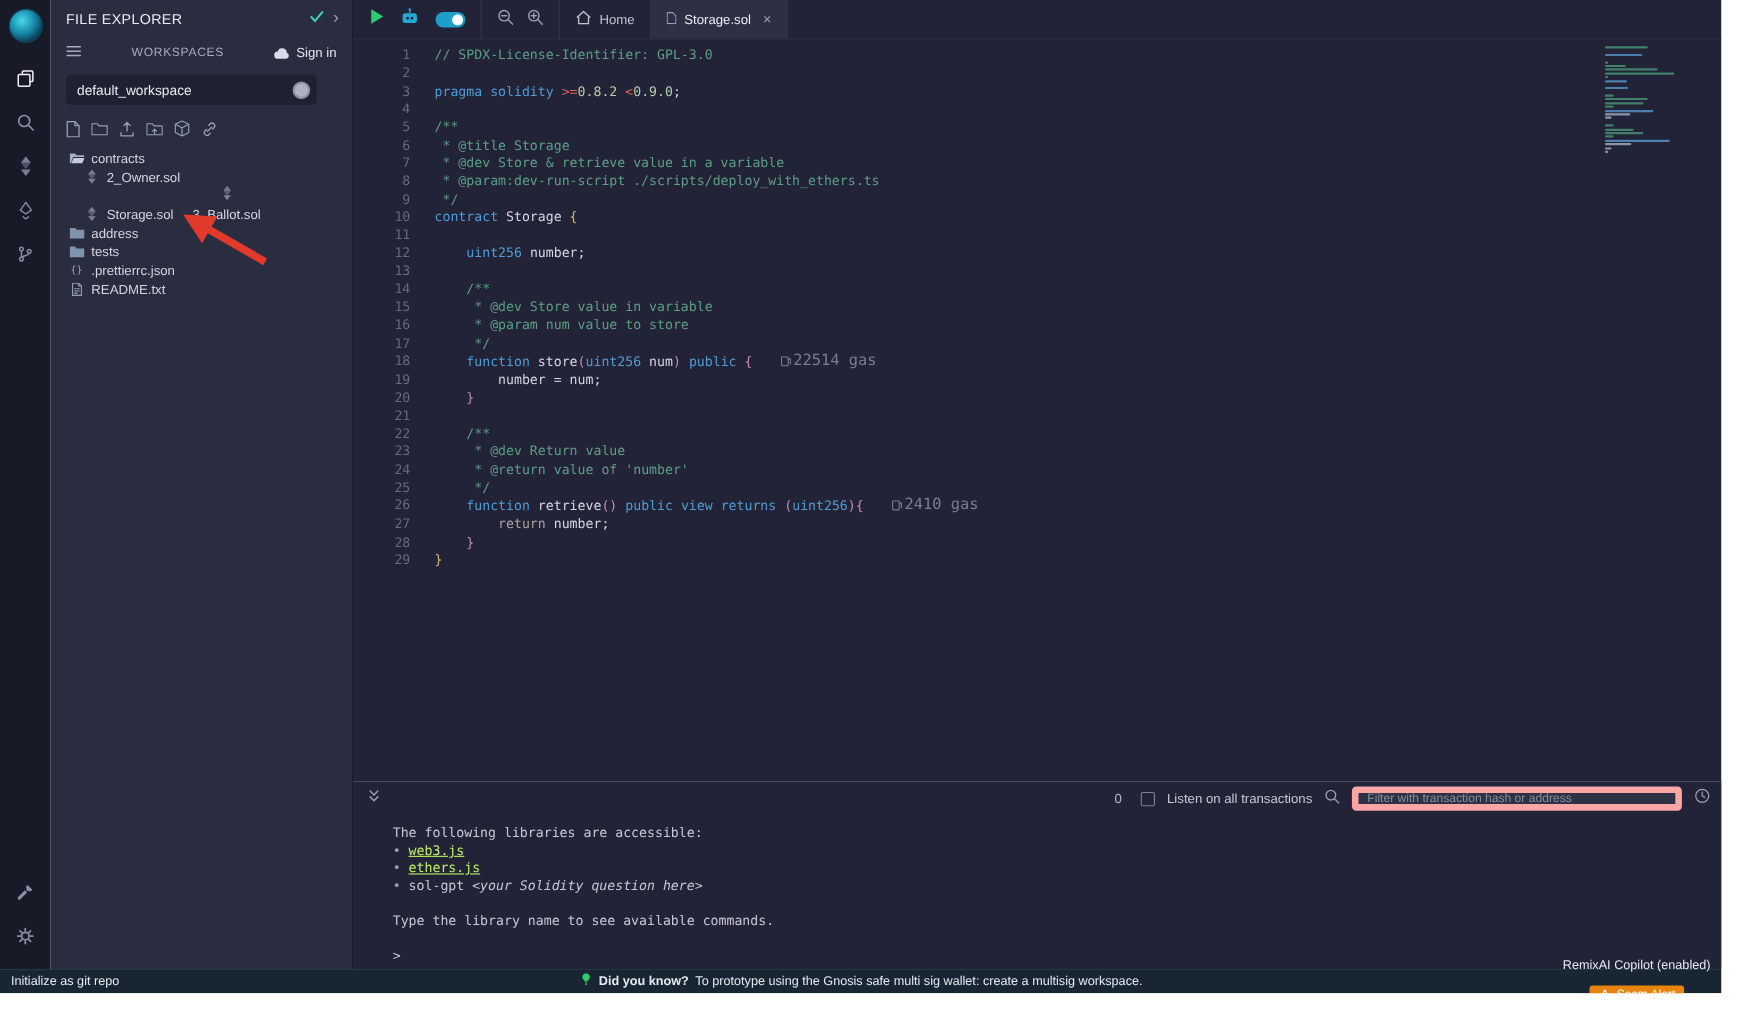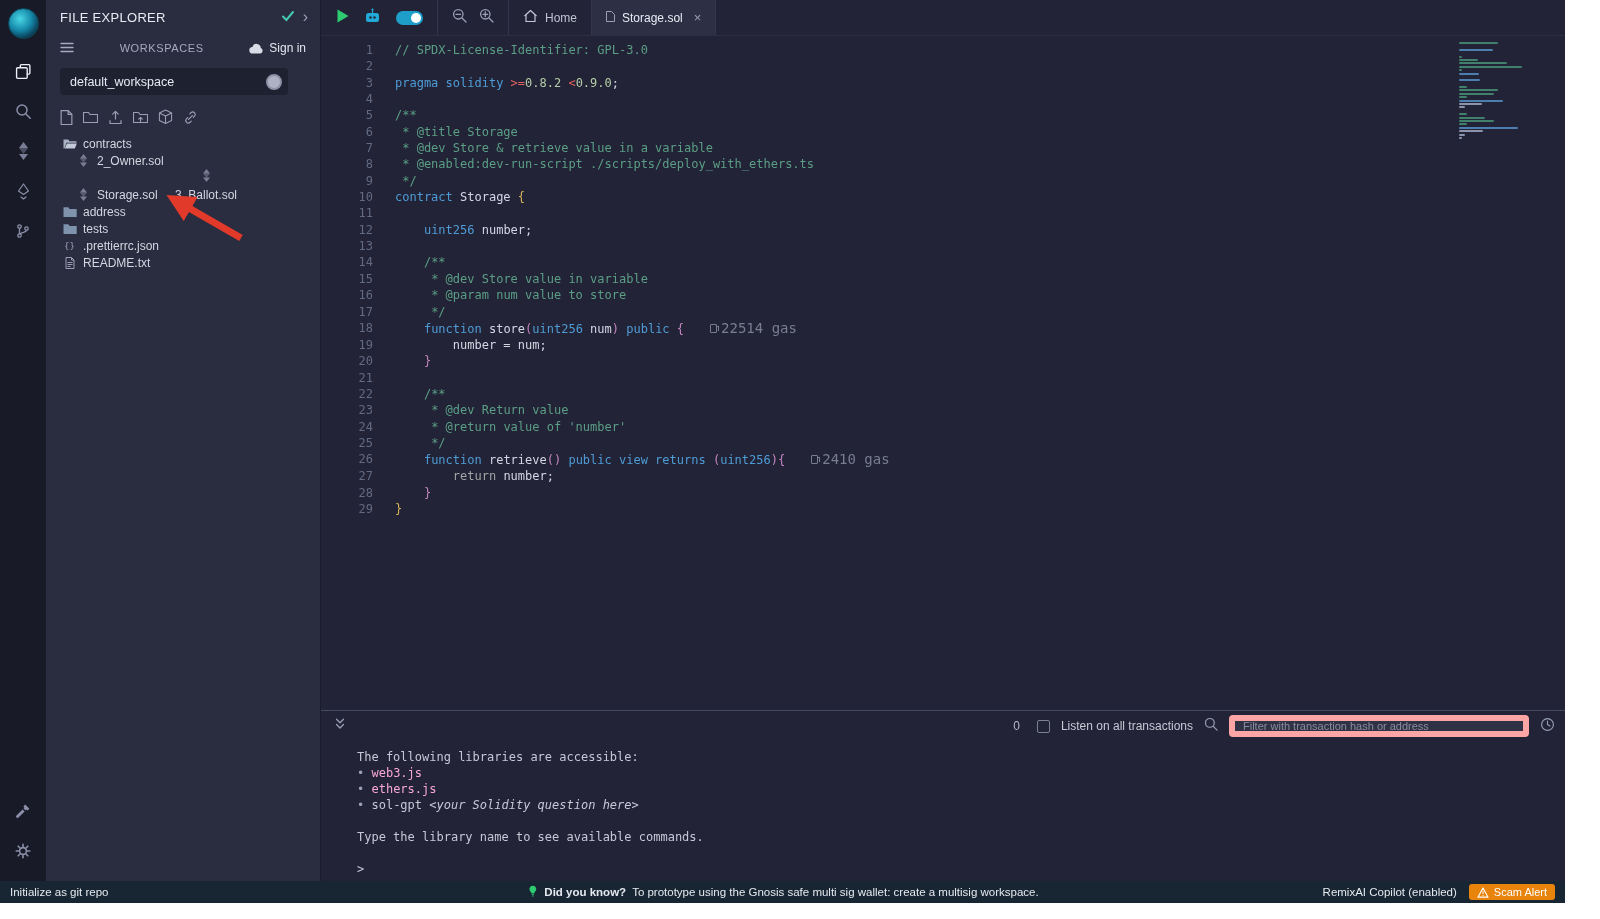--- a/index.html
+++ b/index.html
@@ -75,30 +75,30 @@
   .tt-right { margin-left:auto; display:flex; align-items:center; gap:11px; }
   .tt-count { font-size:12px; color:#b6b9c9; margin-right:6px; }
   .checkbox { width:13px; height:13px; border:1px solid #7c8093; border-radius:2px; cursor:pointer; }
   .tt-listen { font-size:12px; color:#c7c9d6; }
   .filter-input { width:300px; height:22px; background:#2f3144; border:6px solid #fca5a5; border-radius:4px;
                   color:#d4d6e4; font-size:11px; padding:0 8px; outline:none; font-family:"Liberation Sans", sans-serif; }
   .filter-input::placeholder { color:#8a8da0; }
   .term-body { flex:1; font:12px/16px "DejaVu Sans Mono", monospace; color:#c6c8d6; padding:8px 0 0 36px; }
   .term-line { white-space:pre-wrap; min-height:16px; }
   .bullet { color:#9aa0b4; }
-  .t-link { color:#f9a8d4; cursor:pointer; }
+  .t-link { text-decoration:underline; color:#bef264; cursor:pointer; }
   .t-italic { font-style:italic; }
   .term-prompt { margin-top:16px; color:#c6c8d6; }
 
   
   .statusbar { position:absolute; left:0; top:881px; width:1565px; height:22px; background:#172632;
                display:flex; align-items:center; padding:0 10px; font-size:11.5px; color:#e6e9f0; }
   .sb-center { position:absolute; left:50%; transform:translateX(-50%); display:flex; align-items:center; gap:6px; white-space:nowrap; }
   .sb-tip-label { font-weight:bold; }
-  .sb-right { margin-left:auto; display:flex; align-items:center; gap:12px; }
+  .sb-right { margin-left:auto; display:flex; align-items:center; gap:12px;flex-direction:column; }
   .scam-btn { display:flex; align-items:center; gap:5px; background:#e8830c; color:#ffffff; border-radius:3px;
               padding:2px 8px; font-size:11px; cursor:pointer; }
 
   
   .white-right  { position:absolute; left:1565px; top:0; width:35px; height:919px; background:#ffffff; }
   .white-bottom { position:absolute; left:0; top:903px; width:1600px; height:16px; background:#ffffff; }
 </style>
 </head>
 <body>
 
@@ -384,21 +384,21 @@
           <div class="code-line">
             <span class="ln">6</span>
             <span class="lc"><span class="tk-c"> * @title Storage</span></span>
           </div>
           <div class="code-line">
             <span class="ln">7</span>
             <span class="lc"><span class="tk-c"> * @dev Store &amp; retrieve value in a variable</span></span>
           </div>
           <div class="code-line">
             <span class="ln">8</span>
-            <span class="lc"><span class="tk-c"> * @enabled:dev-run-script ./scripts/deploy_with_ethers.ts</span></span>
+            <span class="lc"><span class="tk-c"> * @param:dev-run-script ./scripts/deploy_with_ethers.ts</span></span>
           </div>
           <div class="code-line">
             <span class="ln">9</span>
             <span class="lc"><span class="tk-c"> */</span></span>
           </div>
           <div class="code-line">
             <span class="ln">10</span>
             <span class="lc"><span class="tk-k">contract</span><span class="tk-p"> Storage </span><span class="tk-b1">{</span></span>
           </div>
           <div class="code-line">

